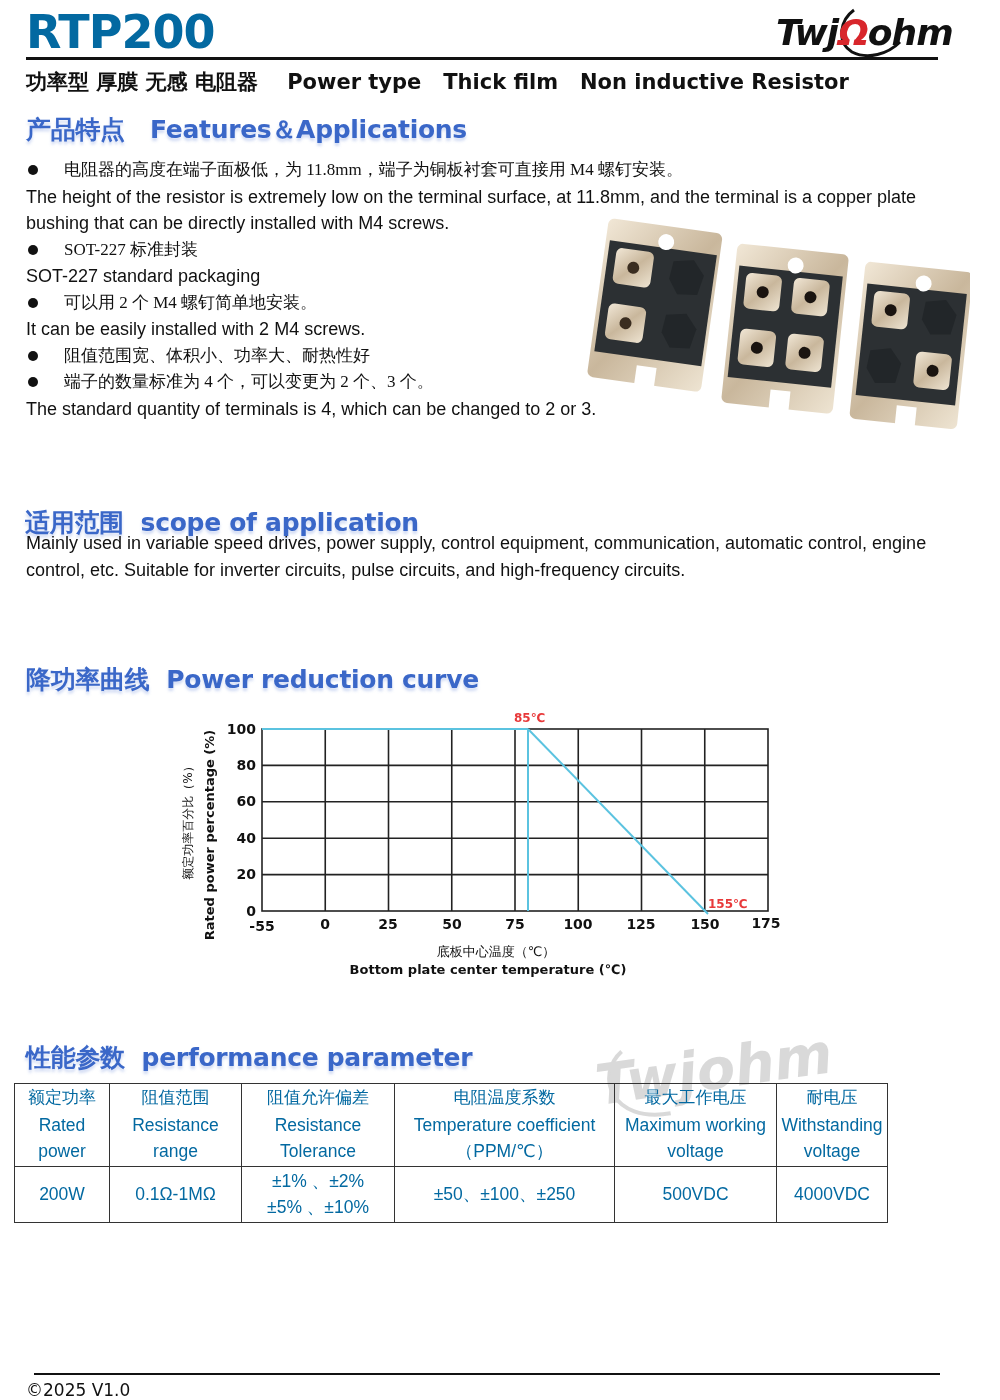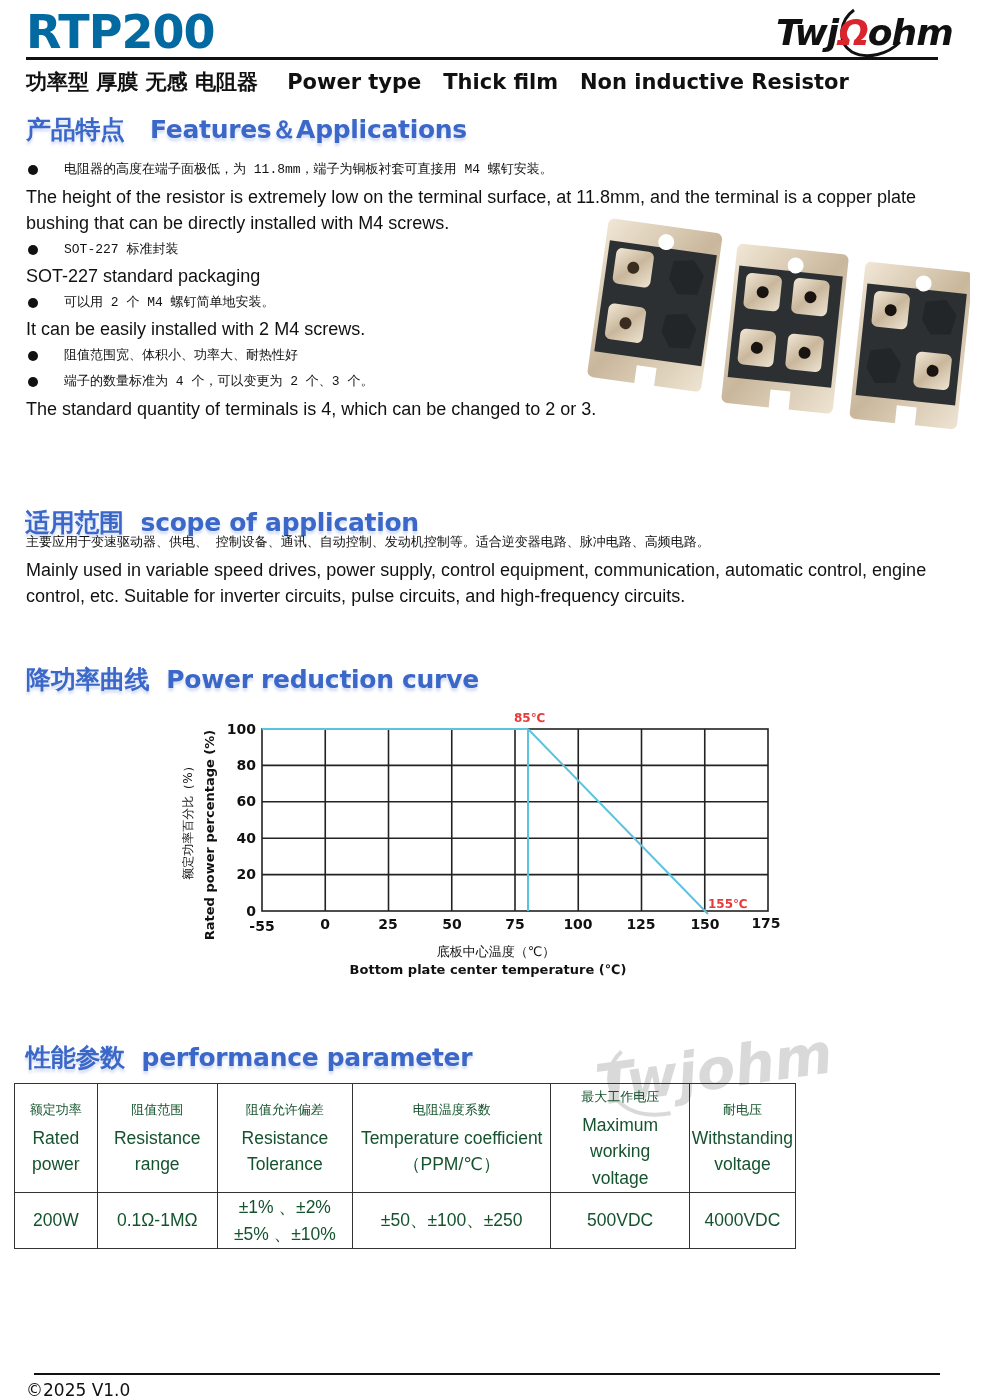--- a/index.html
+++ b/index.html
@@ -14,30 +14,30 @@
   .logo-text .omega { color:#d8262c; }
   .rule-top { left:26px; top:57px; width:912px; height:3px; background:#111; }
   .subtitle { left:26px; top:68px; font-size:21px; font-weight:bold; white-space:pre;
               font-family:"DejaVu Sans", sans-serif; }
   .section-h { font-size:25px; font-weight:bold; color:#3a67c8; white-space:pre;
                font-family:"DejaVu Sans", sans-serif;
                text-shadow: 0 3px 3px rgba(120,150,220,0.35); letter-spacing:-0.3px; }
   .para { font-size:18px; line-height:26.5px; color:#111; }
   .bullet-line { display:flex; align-items:center; }
   .bullet-dot { width:10px; height:10px; border-radius:50%; background:#111; margin:0 26px 0 2px; flex:none; }
-  .cn { font-family:Liberation Mono, monospace; font-size:13px; }
+  .cn { font-family:Liberation Serif, serif; font-size:17px; }
   .features { left:26px; top:157px; width:920px; }
   .photo { left:570px; top:218px; width:400px; height:216px; }
   .scope-text { left:26px; top:530px; width:940px; }
   
   .chart-wrap { left:168px; top:698px; width:630px; height:298px; }
   .chart-svg text { font-family:"DejaVu Sans", sans-serif; }
   
-  table.params { position:absolute; left:14px; top:1083px; width:782px; border-collapse:collapse;
-                 font-size:17.5px; color:#14532d; }
+  table.params { position:absolute; left:14px; top:1083px; width:874px; border-collapse:collapse;
+                 font-size:17.5px; color:#0369a1; }
   table.params td { border:1px solid #333; text-align:center; vertical-align:middle;
                     line-height:26.5px; padding:1px 2px; }
   table.params tr.head td { height:79px; }
   table.params tr.row td { height:52px; }
   .watermark { left:565px; top:1020px; width:280px; height:100px; opacity:0.22; transform:rotate(-8deg); }
   .footer-rule { left:34px; top:1373px; width:906px; height:2px; background:#111; }
   .footer { left:26px; top:1380px; font-size:17px; font-family:"DejaVu Sans", sans-serif; }
 </style>
 </head>
 <body>
@@ -133,21 +133,20 @@
       <polygon points="24,88 44,84 56,98 52,118 32,120 22,106" fill="#222629"></polygon>
       <rect x="70" y="84" width="36" height="36" rx="6" fill="url(#metal)"></rect>
       <circle cx="88" cy="102" r="6" fill="#1a1410"></circle>
       <rect x="56" y="140" width="20" height="20" fill="#fff"></rect>
     </g>
   </svg>
 </div>
 
 <div class="abs section-h" style="left:25px;top:486px;margin-top:20px;">适用范围  scope of application</div>
 <div class="abs scope-text para">
-  <div class="cn" style="width:920px;line-height:26.5px">主要应用于变速驱动器、供电、 控制设备、通讯、自动控制、发动机控制等。适合逆变器电路、脉冲电路、高频电路。</div>
   <div style="width:920px">Mainly used in variable speed drives, power supply, control equipment, communication, automatic control, engine control, etc. Suitable for inverter circuits, pulse circuits, and high-frequency circuits.</div>
 </div>
 
 <div class="abs section-h" style="left:26px;top:663px;">降功率曲线  Power reduction curve</div>
 
 <div class="abs chart-wrap">
   <svg class="chart-svg" width="630" height="298" viewBox="0 0 630 298">
 
     <g stroke="#222" stroke-width="1.6" fill="none">
       <rect x="94" y="31" width="506" height="182"></rect>

